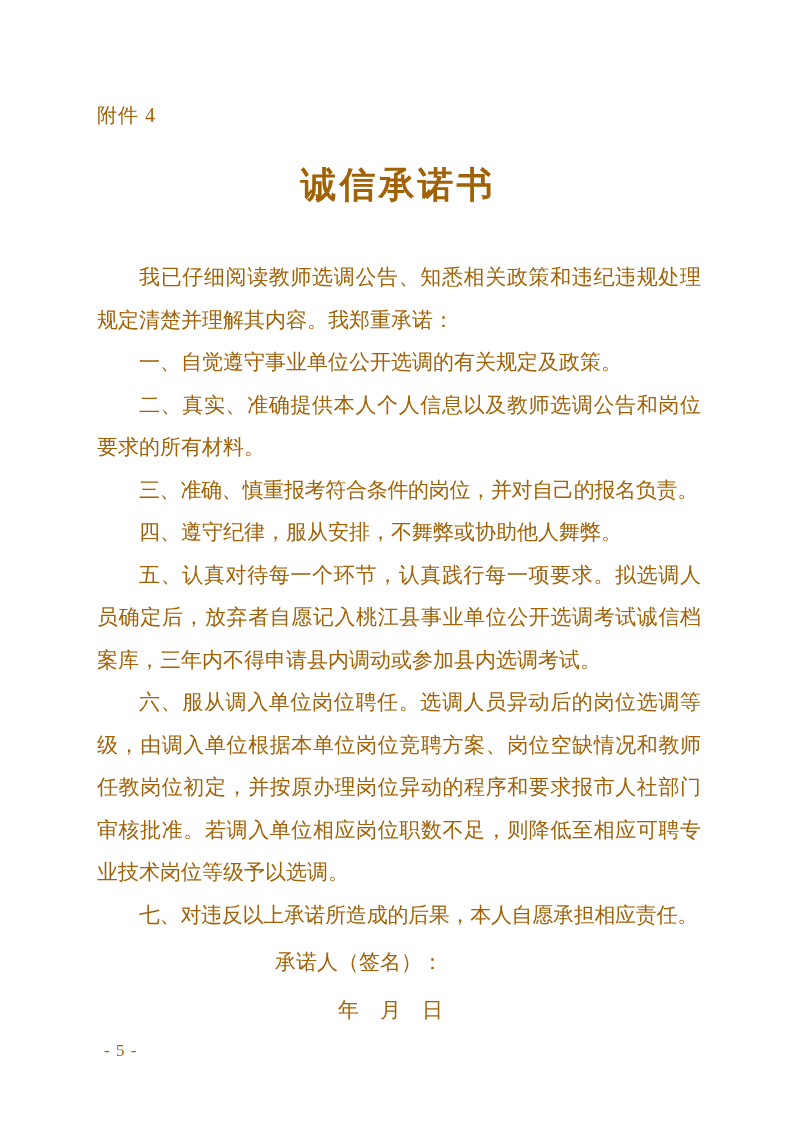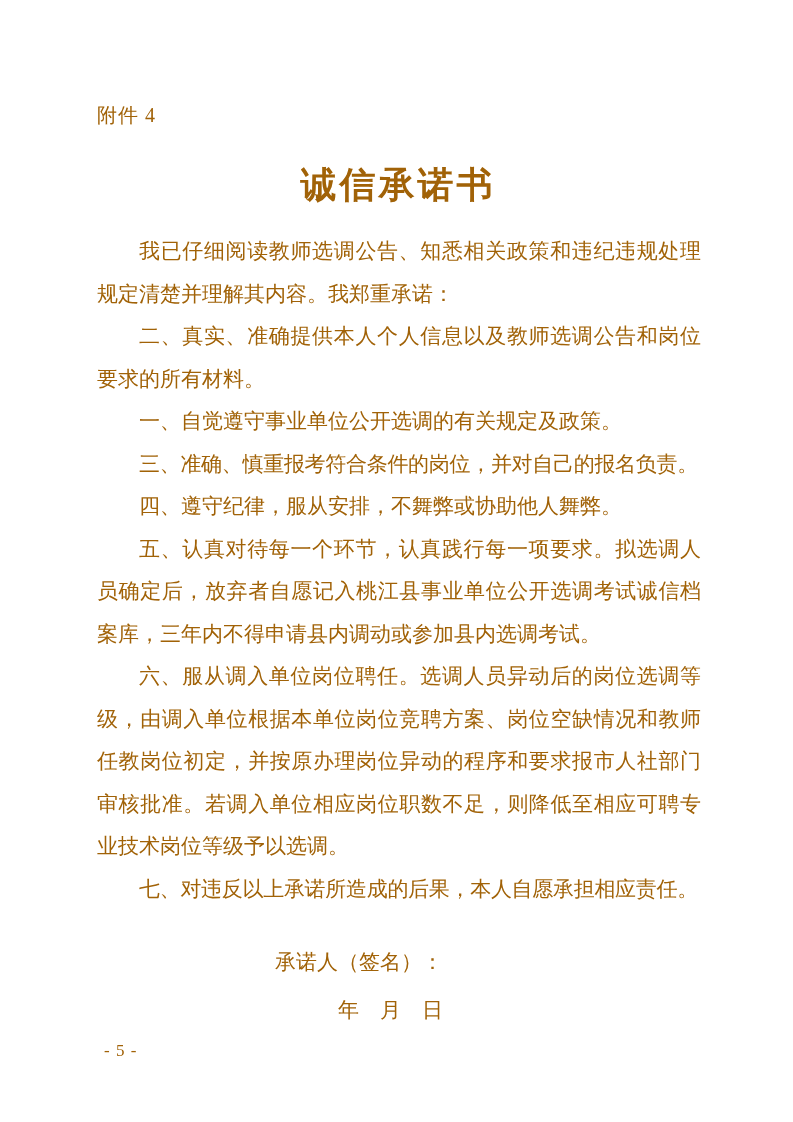--- a/index.html
+++ b/index.html
@@ -34,21 +34,21 @@
     font-family: "Liberation Sans", "DejaVu Sans", sans-serif;
     font-weight: bold;
     font-size: 36px;
     line-height: 34px;
     letter-spacing: 3px;
     text-indent: 3px;
   }
   .doc-body {
     position: absolute;
     left: 97px;
-    top: 230px;
+    top: 256px;
     width: 604px;
   }
   .doc-body p {
     margin: 0;
     padding: 0;
     font-size: 21px;
     line-height: 42.5px;
     text-indent: 2em;
     text-align: justify;
     text-justify: inter-ideograph;
@@ -83,22 +83,22 @@
 <body>
 
 <div class="page">
 
   <div class="attachment-label">附件 4</div>
 
   <h1 class="doc-title">诚信承诺书</h1>
 
   <div class="doc-body">
     <p>我已仔细阅读教师选调公告、知悉相关政策和违纪违规处理规定清楚并理解其内容。我郑重承诺：</p>
+    <p>一、自觉遵守事业单位公开选调的有关规定及政策。</p>
     <p>二、真实、准确提供本人个人信息以及教师选调公告和岗位要求的所有材料。</p>
-    <p>一、自觉遵守事业单位公开选调的有关规定及政策。</p>
     <p class="fit">三、准确、慎重报考符合条件的岗位，并对自己的报名负责。</p>
     <p>四、遵守纪律，服从安排，不舞弊或协助他人舞弊。</p>
     <p>五、认真对待每一个环节，认真践行每一项要求。拟选调人员确定后，放弃者自愿记入桃江县事业单位公开选调考试诚信档案库，三年内不得申请县内调动或参加县内选调考试。</p>
     <p>六、服从调入单位岗位聘任。选调人员异动后的岗位选调等级，由调入单位根据本单位岗位竞聘方案、岗位空缺情况和教师任教岗位初定，并按原办理岗位异动的程序和要求报市人社部门审核批准。若调入单位相应岗位职数不足，则降低至相应可聘专业技术岗位等级予以选调。</p>
     <p class="fit">七、对违反以上承诺所造成的后果，本人自愿承担相应责任。</p>
   </div>
 
   <div class="signature-block">
     <div>承诺人（签名）：</div>
     <div>年　月　日</div>

